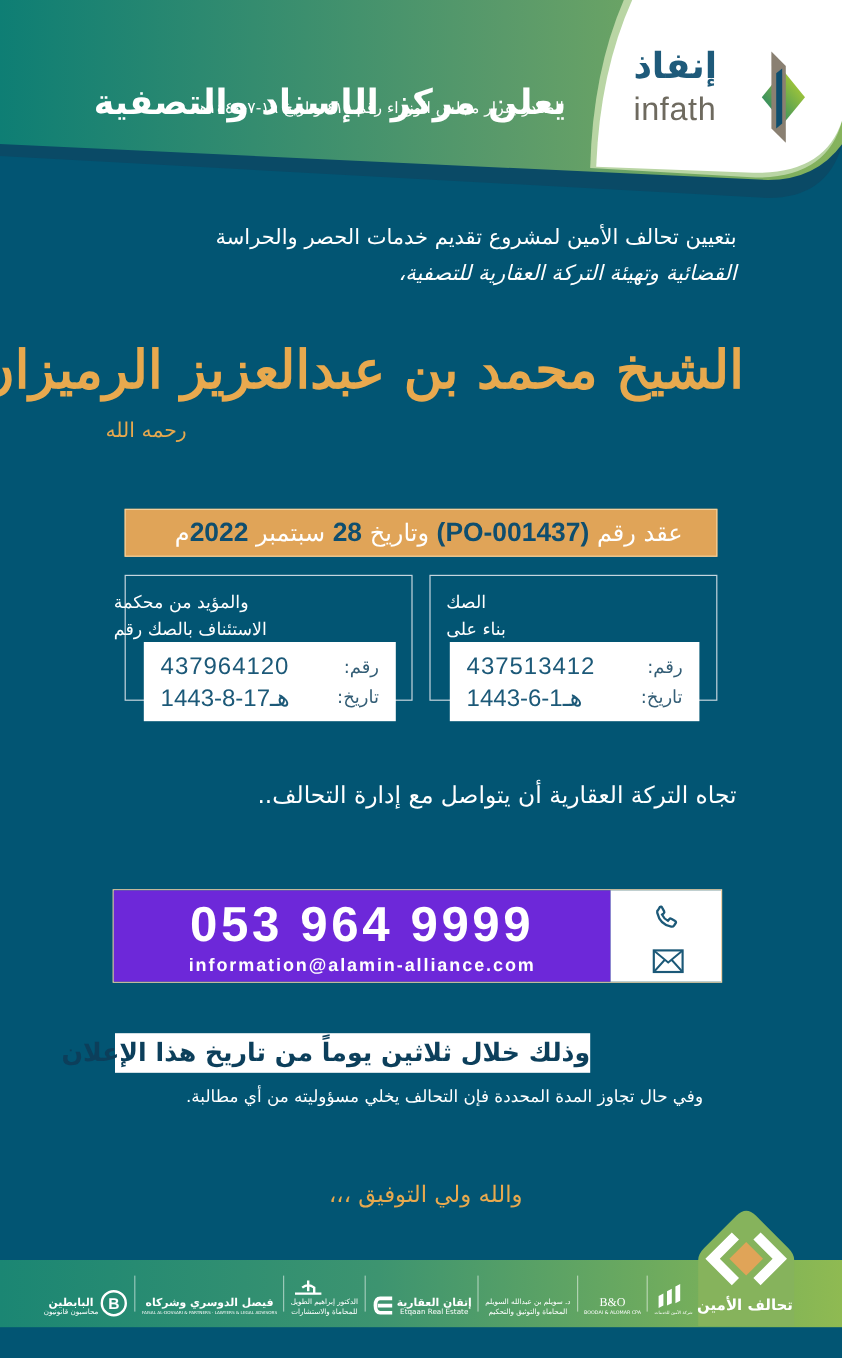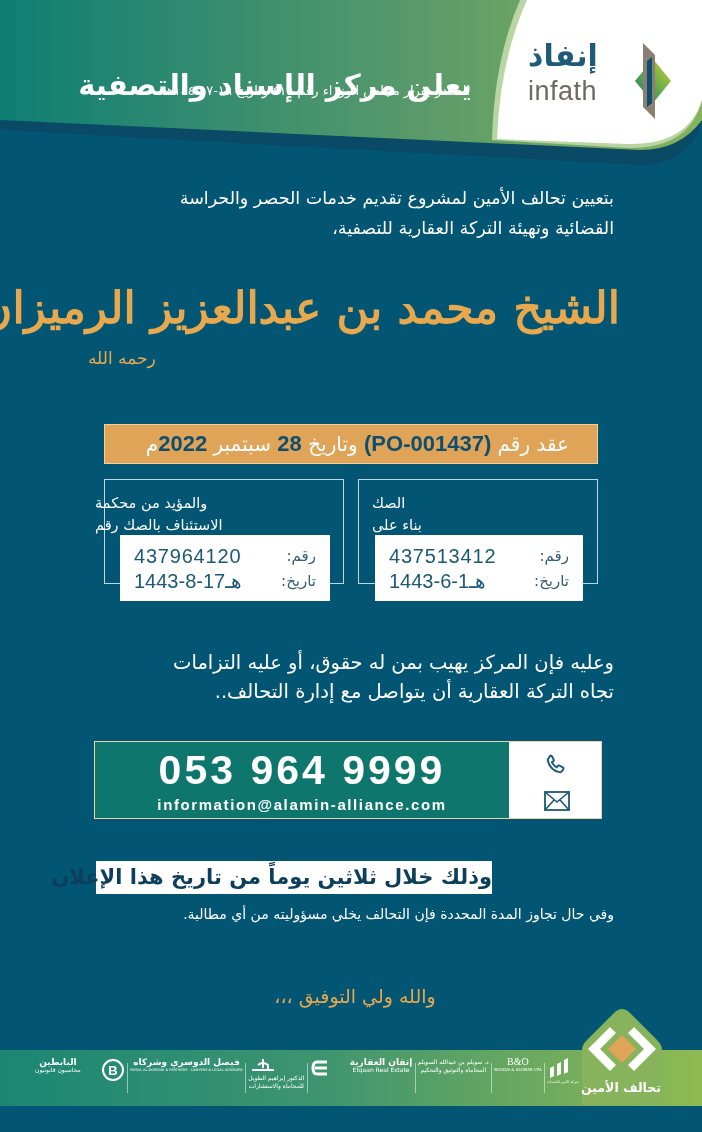--- a/index.html
+++ b/index.html
@@ -40,21 +40,21 @@
     font-size: 27px; color: #6e6a5f; letter-spacing: 0.5px;
     font-family: "Liberation Sans", sans-serif;
   }
   .logo-mark { position: absolute; left: 113px; top: 3px; }
 
   
   .intro {
     position: absolute; right: 88px; top: 183px; width: 530px;
     text-align: right; font-size: 17.5px; line-height: 30px; color: #fff;
   }
-  .intro .l2 { letter-spacing: 3.2px; }
+  .intro .l2 { letter-spacing: 3.2px; font-style: italic; }
 
   
   .calli {
     position: absolute; left: 100px; top: 282px; width: 520px; height: 90px;
     text-align: center;
   }
   .calli-name {
     font-family: "DejaVu Serif", serif; font-size: 44px; color: #e8a94e;
     font-weight: bold; white-space: nowrap; display: inline-block;
   }
@@ -107,21 +107,21 @@
     position: absolute; right: 88px; top: 648px; width: 530px;
     text-align: right; font-size: 19.5px; line-height: 29px; color: #fff;
   }
 
   
   .contact {
     position: absolute; left: 94px; top: 741px; width: 508px; height: 78px;
     display: flex; direction: ltr; border: 1px solid #f0d2a6;
   }
   .contact-main {
-    width: 414px; height: 100%; background: #0f766e; position: relative;
+    width: 414px; height: 100%; background: #6d28d9; position: relative;
   }
   .phone {
     position: absolute; left: 0; right: 0; top: 5px; text-align: center;
     font-family: "Liberation Sans", sans-serif; font-weight: bold;
     font-size: 41px; letter-spacing: 3px; color: #fff;
   }
   .email {
     position: absolute; left: 0; right: 0; top: 54px; text-align: center;
     font-family: "Liberation Sans", sans-serif; font-weight: bold;
     font-size: 15px; letter-spacing: 1.6px; color: #fff;
@@ -131,42 +131,42 @@
   }
   .contact-icons .ic { position: absolute; left: 34px; }
 
   
   .deadline {
     position: absolute; left: 96px; top: 861px; width: 396px; height: 33px;
     background: #ffffff; color: #0c3f5b; text-align: center;
     font-size: 21px; font-weight: bold; line-height: 32px; white-space: nowrap;
   }
   .disclaimer {
-    position: absolute; right: 88px; top: 906px; width: 520px; text-align: right;
+    position: absolute; right: 116px; top: 906px; width: 520px; text-align: right;
     font-size: 14px; color: #fff; white-space: nowrap;
   }
 
   
   .closing {
     position: absolute; left: 255px; top: 985px; width: 200px; text-align: center;
     font-size: 19px; color: #e8a94e;
   }
 
   
   .footer-band {
     position: absolute; left: 0; top: 1050px; width: 702px; height: 56px;
     background: linear-gradient(90deg, #1b8673 0%, #3d9470 45%, #8fba52 100%);
   }
   .footer-logos {
     position: absolute; left: 0; top: 1050px; width: 580px; height: 56px;
     display: flex; direction: ltr; align-items: center; justify-content: space-around;
     padding-left: 34px;
   }
   .sponsor {
-    display: flex; align-items: flex-start; gap: 20px; color: #ffffff;
+    display: flex; align-items: flex-end; gap: 1px; color: #ffffff;
     font-size: 6px; white-space: nowrap; height: 40px;
   }
   .sponsor .txt { display: flex; flex-direction: column; line-height: 8px; text-align: center; }
   .sponsor .big { font-size: 9px; font-weight: bold; }
   .divider { width: 1px; height: 30px; background: rgba(255,255,255,0.5); }
   .alamin-logo {
     position: absolute; left: 572px; top: 1005px; width: 100px; height: 100px;
   }
   .alamin-name {
     position: absolute; left: 574px; top: 1080px; width: 94px; text-align: center;
@@ -255,21 +255,20 @@
     <span class="deed-label">رقم:</span>
     <span class="deed-val">437964120</span>
   </div>
   <div class="deed-row r2">
     <span class="deed-label">تاريخ:</span>
     <span class="deed-val">1443-8-17هـ</span>
   </div>
 </div>
 
 <div class="notice">
-  <div>وعليه فإن المركز يهيب بمن له حقوق، أو عليه التزامات</div>
   <div>تجاه التركة العقارية أن يتواصل مع إدارة التحالف..</div>
 </div>
 
 <div class="contact">
   <div class="contact-main">
     <div class="phone">053 964 9999</div>
     <div class="email">information@alamin-alliance.com</div>
   </div>
   <div class="contact-icons">
     <svg class="ic" style="top:10px" width="26" height="26" viewBox="0 0 24 24">

